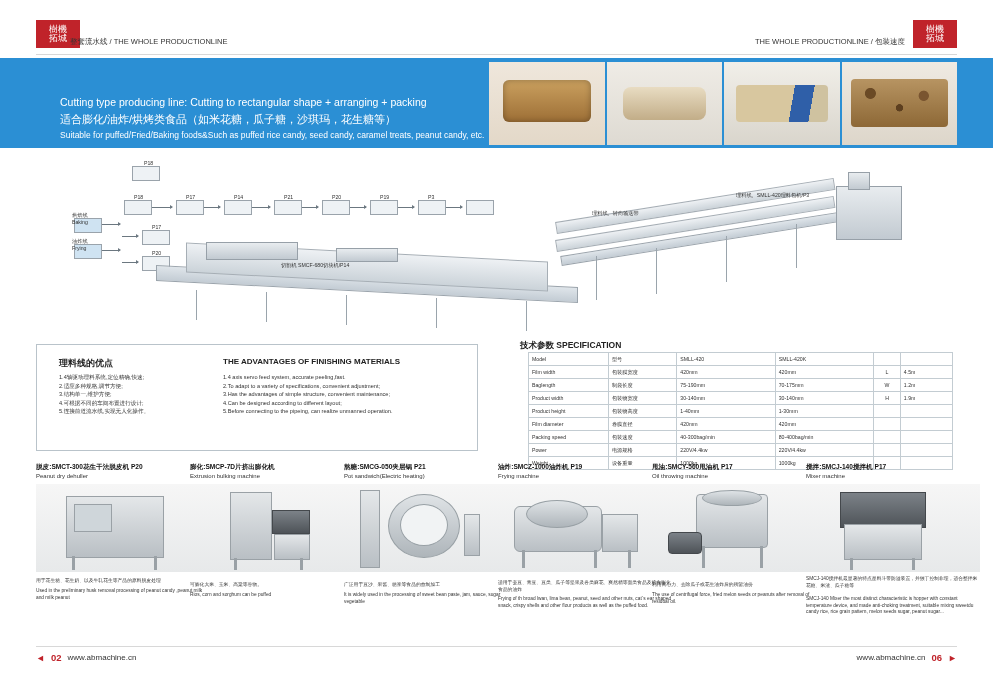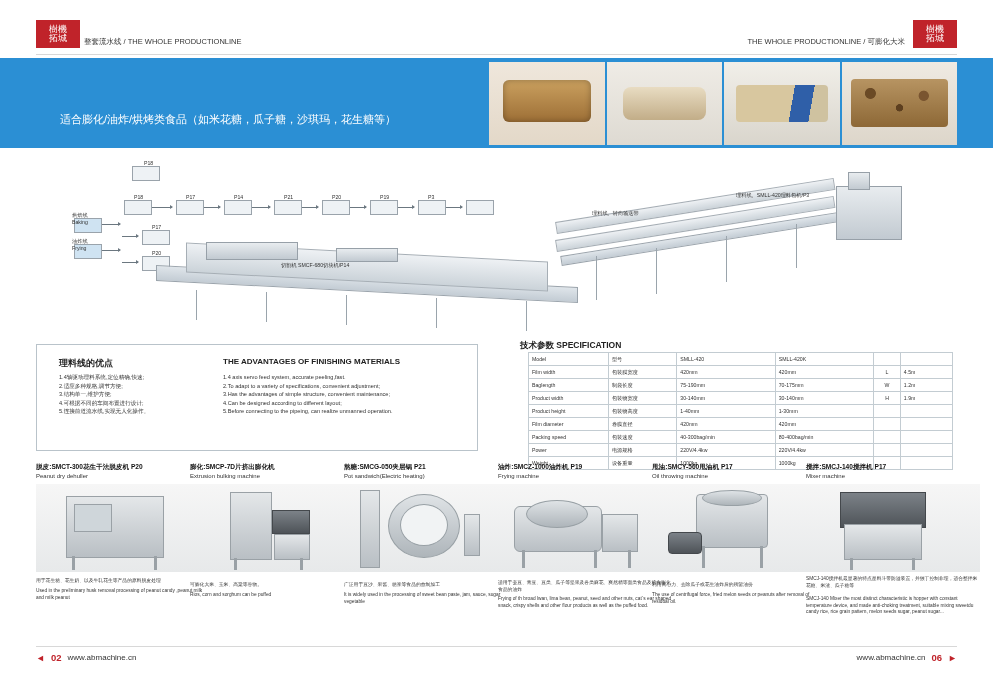--- a/index.html
+++ b/index.html
@@ -14,21 +14,21 @@
   .page{position:relative;width:993px;height:674px;}
 
   
   .header{position:absolute;left:0;top:0;width:993px;height:56px;background:#fff;}
   .logo-box{position:absolute;width:44px;height:28px;background:#c0232a;color:#fff;
             font-size:9px;line-height:9px;letter-spacing:0px;display:flex;align-items:center;
             justify-content:center;text-align:center;font-family:"DejaVu Sans",sans-serif;}
   .logo-left{left:36px;top:20px;}
   .logo-right{left:913px;top:20px;}
   .logo-box span{display:block;padding:2px;}
-  .hdr-left-text{position:absolute;left:84px;top:37px;font-size:7.5px;color:#333;white-space:nowrap;}
+  .hdr-left-text{position:absolute;left:70px;top:37px;font-size:7.5px;color:#333;white-space:nowrap;}
   .hdr-right-text{position:absolute;right:88px;top:37px;font-size:7.5px;color:#333;white-space:nowrap;text-align:right;}
   .hdr-rule{position:absolute;left:36px;top:54px;width:921px;height:1px;background:#d8d8d8;}
 
   
   .band{position:absolute;left:0;top:58px;width:993px;height:90px;background:#2b8fd4;}
   .band-title{position:absolute;left:60px;top:70px;font-size:19px;color:#fff;font-weight:bold;letter-spacing:1px;}
   .band-sub{position:absolute;left:60px;top:96px;font-size:10.5px;color:#fff;}
   .band-line3{position:absolute;left:60px;top:112px;font-size:11px;color:#fff;text-align:center;}
   .band-line4{position:absolute;left:60px;top:130px;font-size:8.5px;color:#fff;}
 
@@ -121,26 +121,28 @@
 <div class="page">
 
   <div class="header">
     <div class="logo-box logo-left">
       <span>樹機<br>拓城</span>
     </div>
     <div class="hdr-left-text">整套流水线 / THE WHOLE PRODUCTIONLINE</div>
     <div class="logo-box logo-right">
       <span>樹機<br>拓城</span>
     </div>
-    <div class="hdr-right-text">THE WHOLE PRODUCTIONLINE / 可膨化大米</div>
+    <div class="hdr-right-text">THE WHOLE PRODUCTIONLINE / 包装速度</div>
     <div class="hdr-rule"></div>
   </div>
 
   <div class="band"></div>
+  <div class="band-sub">Cutting type producing line:  Cutting to rectangular shape + arranging + packing</div>
   <div class="band-line3">适合膨化/油炸/烘烤类食品（如米花糖，瓜子糖，沙琪玛，花生糖等）</div>
+  <div class="band-line4">Suitable for puffed/Fried/Baking foods&amp;Such as puffed rice candy, seed candy, caramel treats, peanut candy, etc.</div>
 
   <div class="photos">
     <div class="photo p1"></div>
     <div class="photo p2"></div>
     <div class="photo p3"></div>
     <div class="photo p4"></div>
   </div>
 
   <div class="diagram">
 

